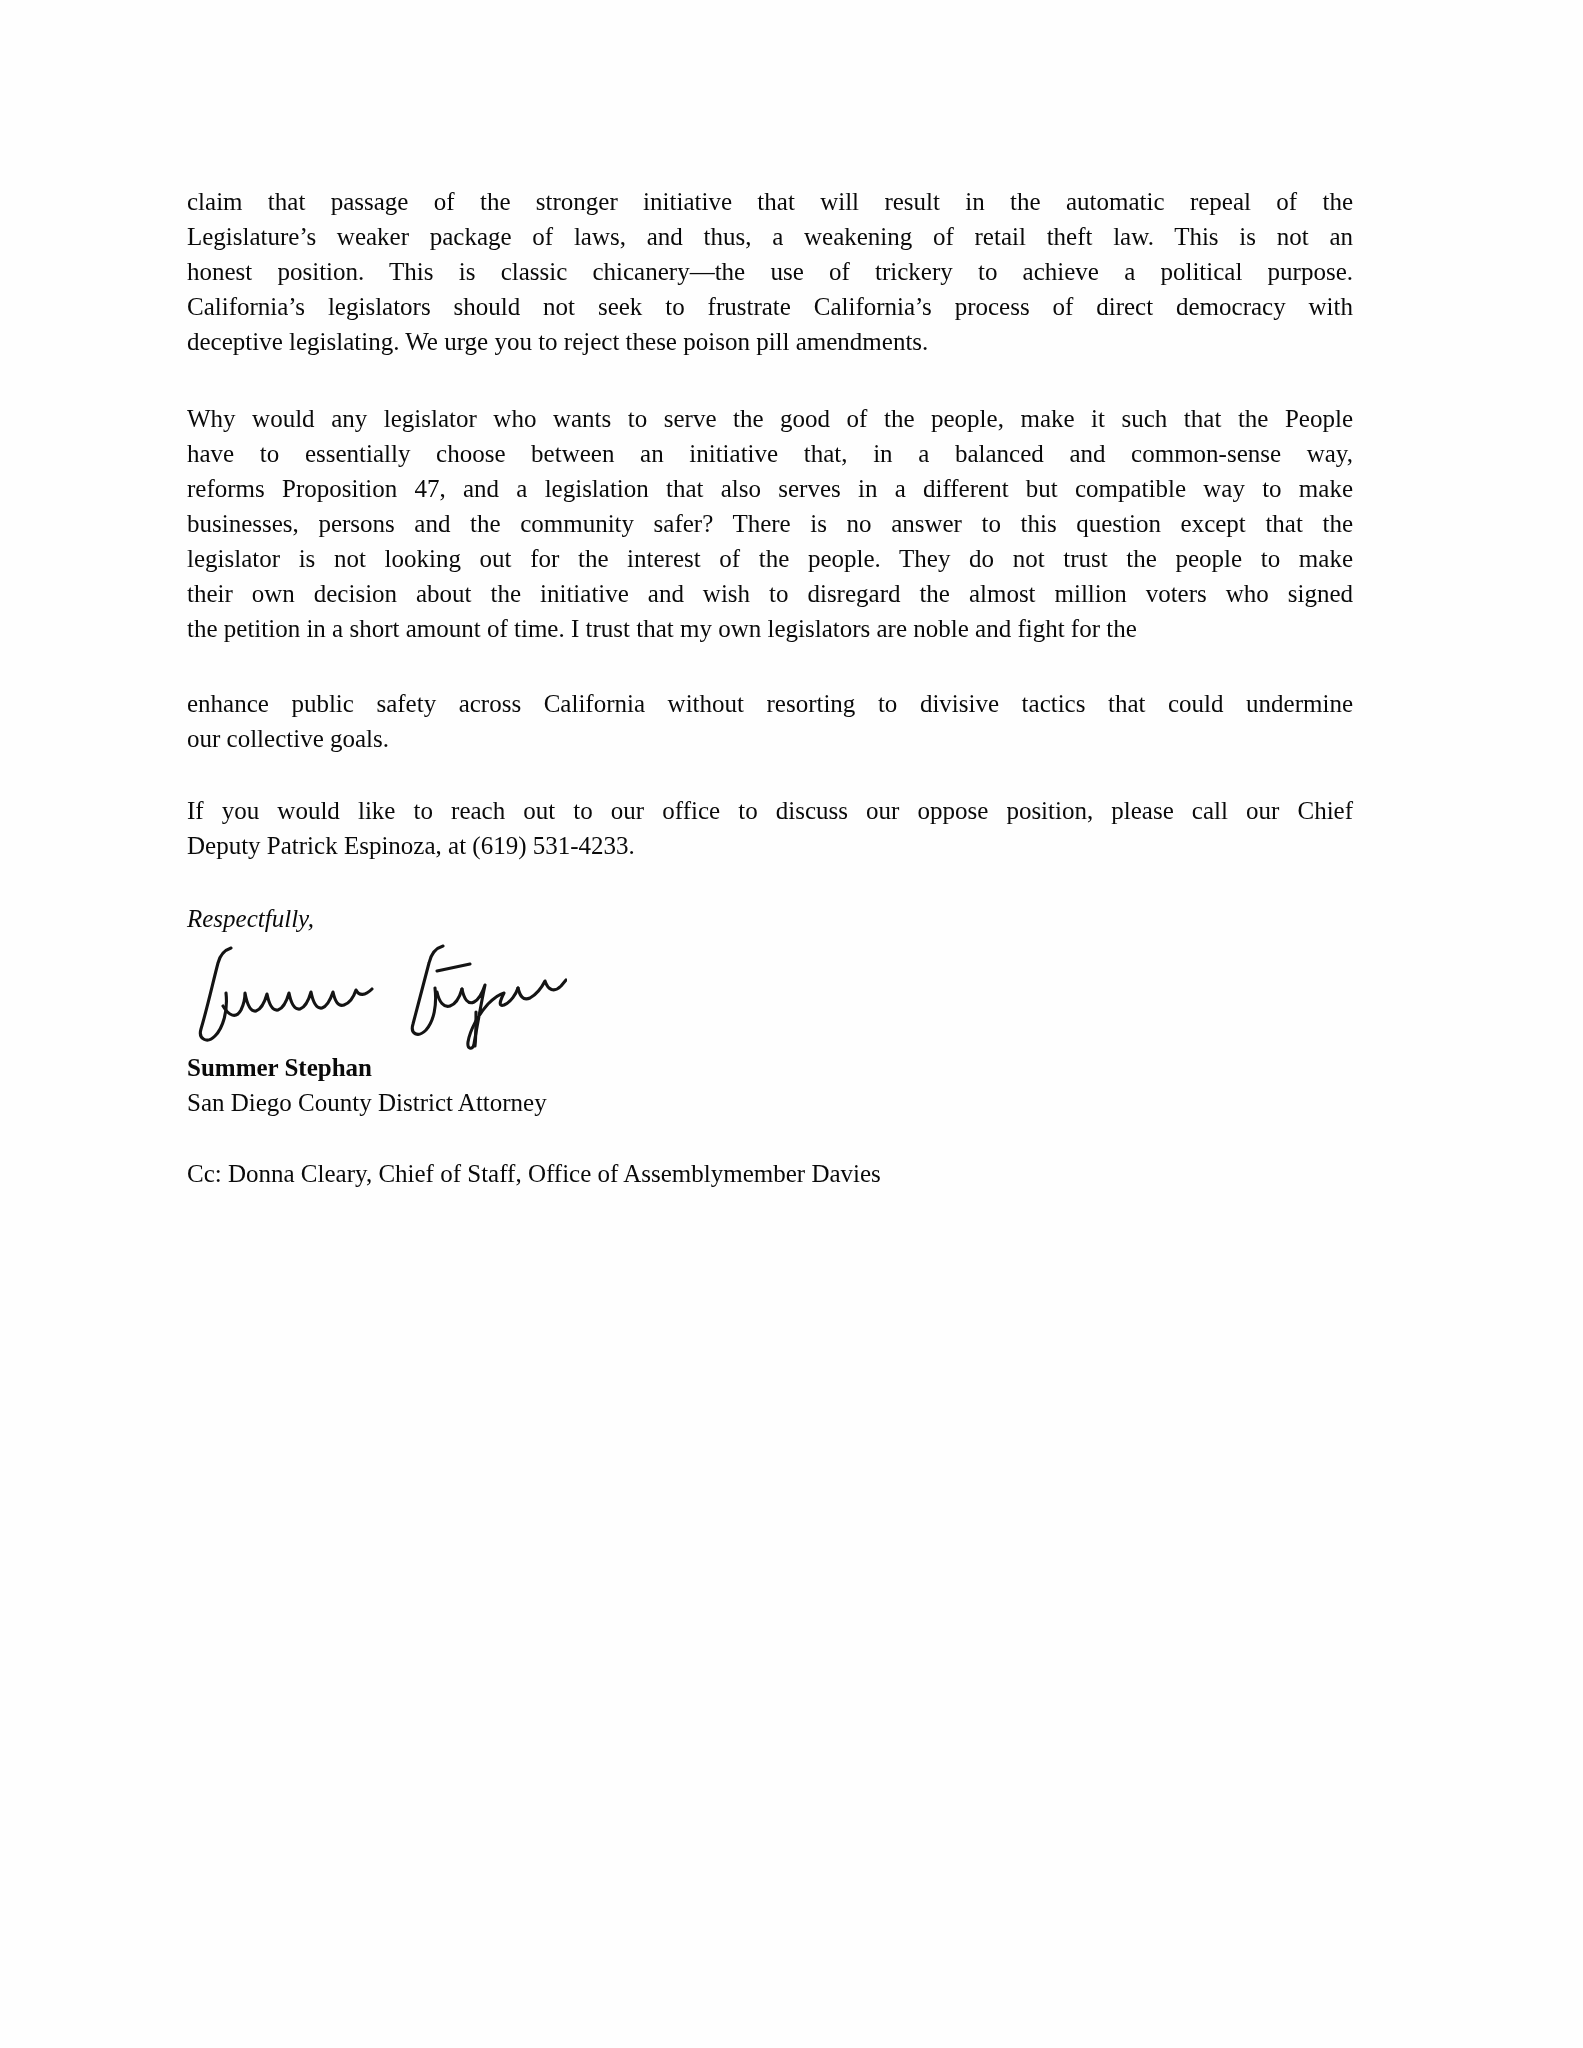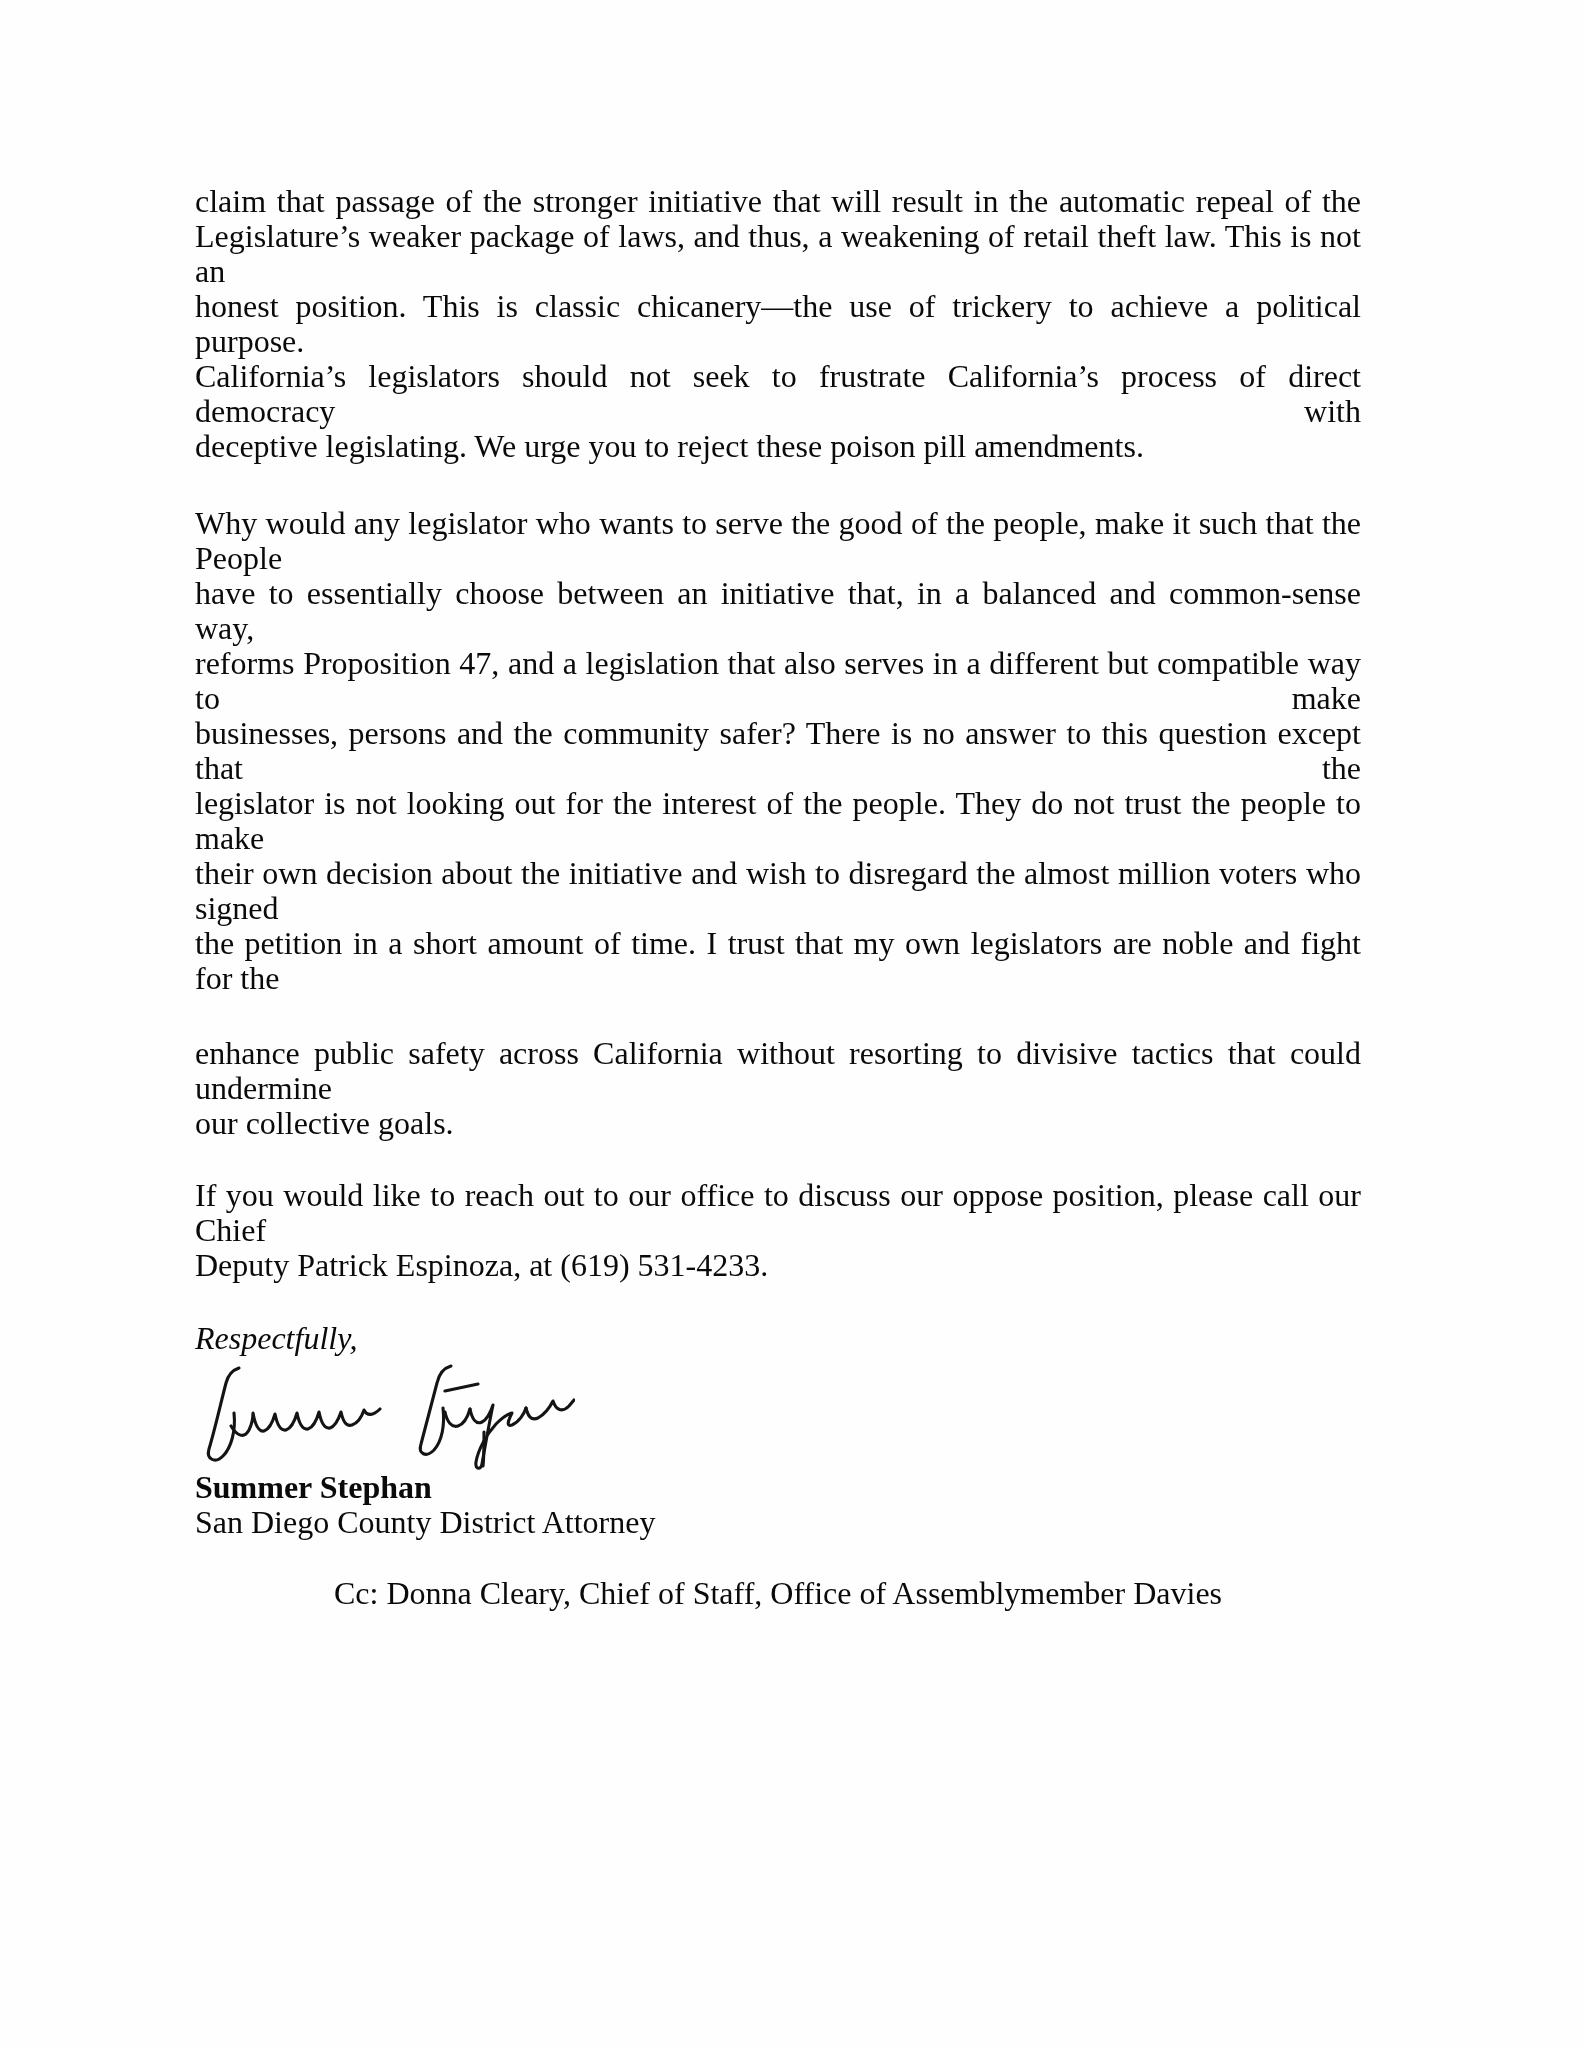--- a/index.html
+++ b/index.html
@@ -10,43 +10,42 @@
     background: #fefefe;
     font-family: "Liberation Serif", "DejaVu Serif", serif;
     color: #0a0a0a;
     overflow: hidden;
   }
   .content {
     position: absolute;
     left: 187px;
     top: 184px;
     width: 1166px;
-    font-size: 32px;
+    font-size: 25px;
     line-height: 35px;
-    margin-left: 8px;
   }
   .para .line {
     text-align: justify;
     text-align-last: justify;
   }
   .para .line:last-child {
     text-align-last: left;
   }
   .gap-p2 { margin-top: 42px; }
   .gap-p3 { margin-top: 40px; }
   .gap-p4 { margin-top: 37px; }
   .closing { margin-top: 38px; font-style: italic; }
   .signature {
     margin-top: 2px;
     height: 112px;
     position: relative;
   }
   .signature svg { display: block; }
   .signer-name { font-weight: bold; }
-  .cc { margin-top: 36px; text-align: center; }
+  .cc { margin-top: 36px; }
   .cc-indent { padding-left: 56px; }
 </style>
 </head>
 <body>
 
 <div class="page">
   <div class="content">
 
     <div class="para">
         <div class="line">claim that passage of the stronger initiative that will result in the automatic repeal of the</div>

